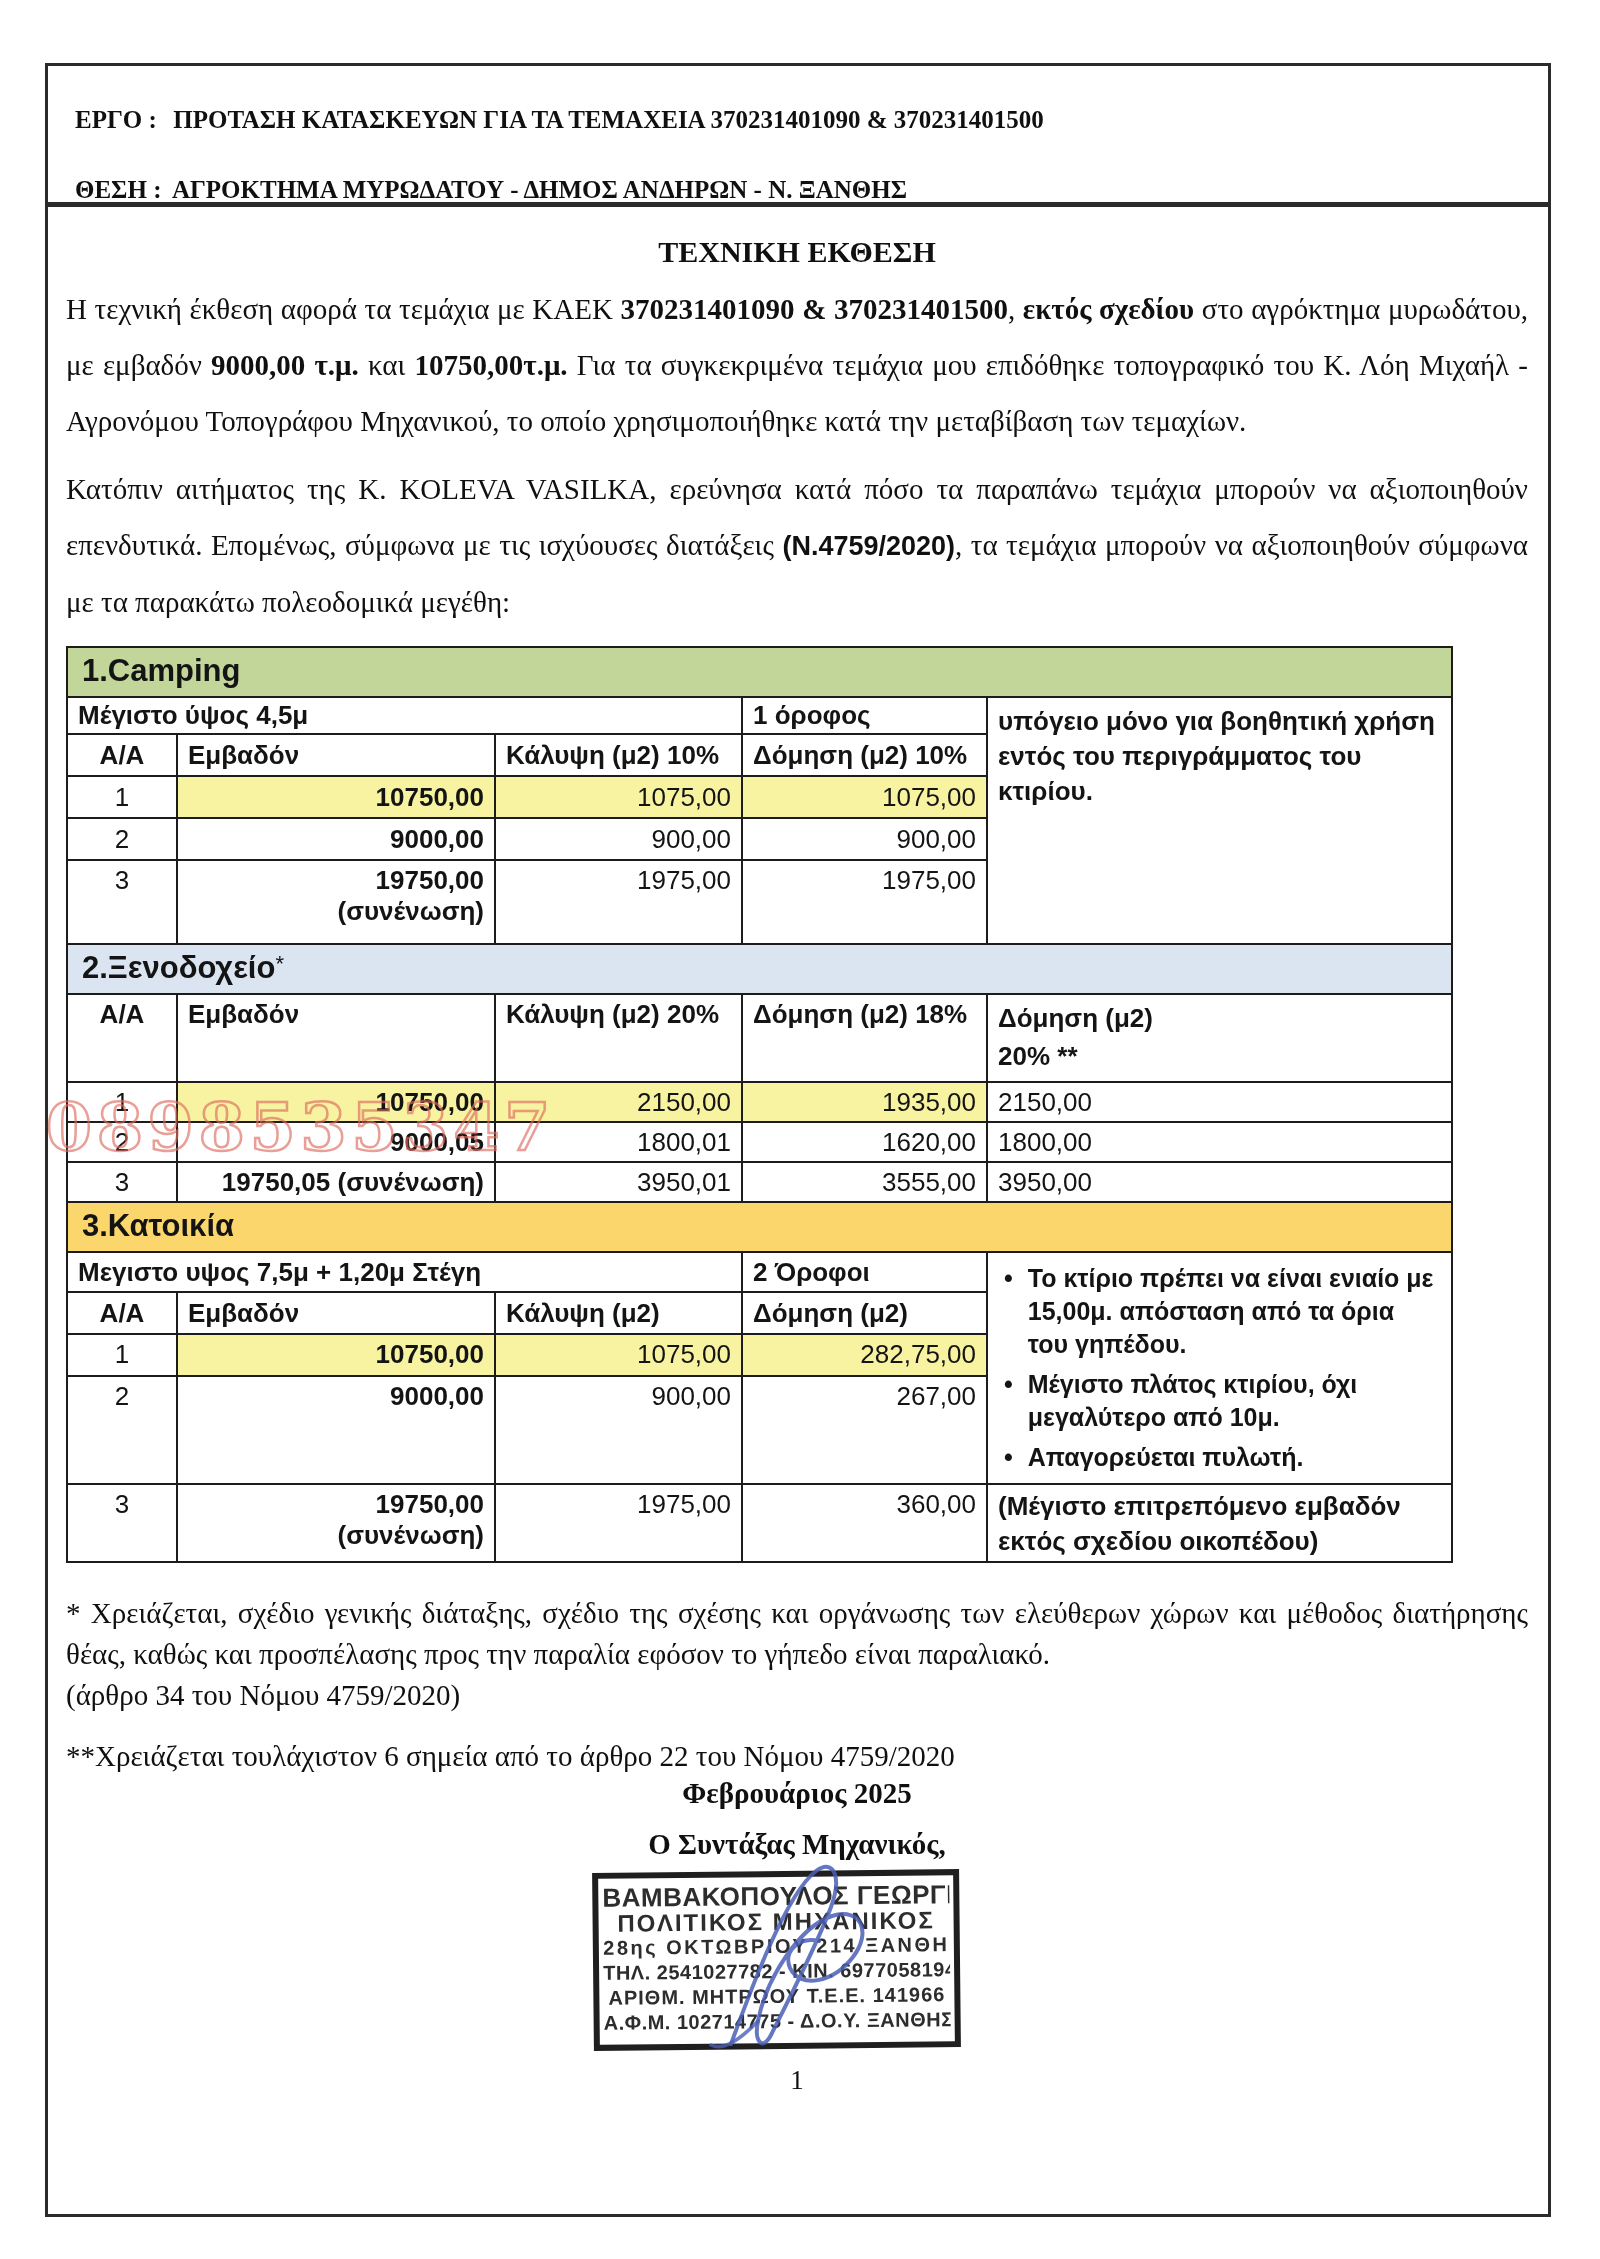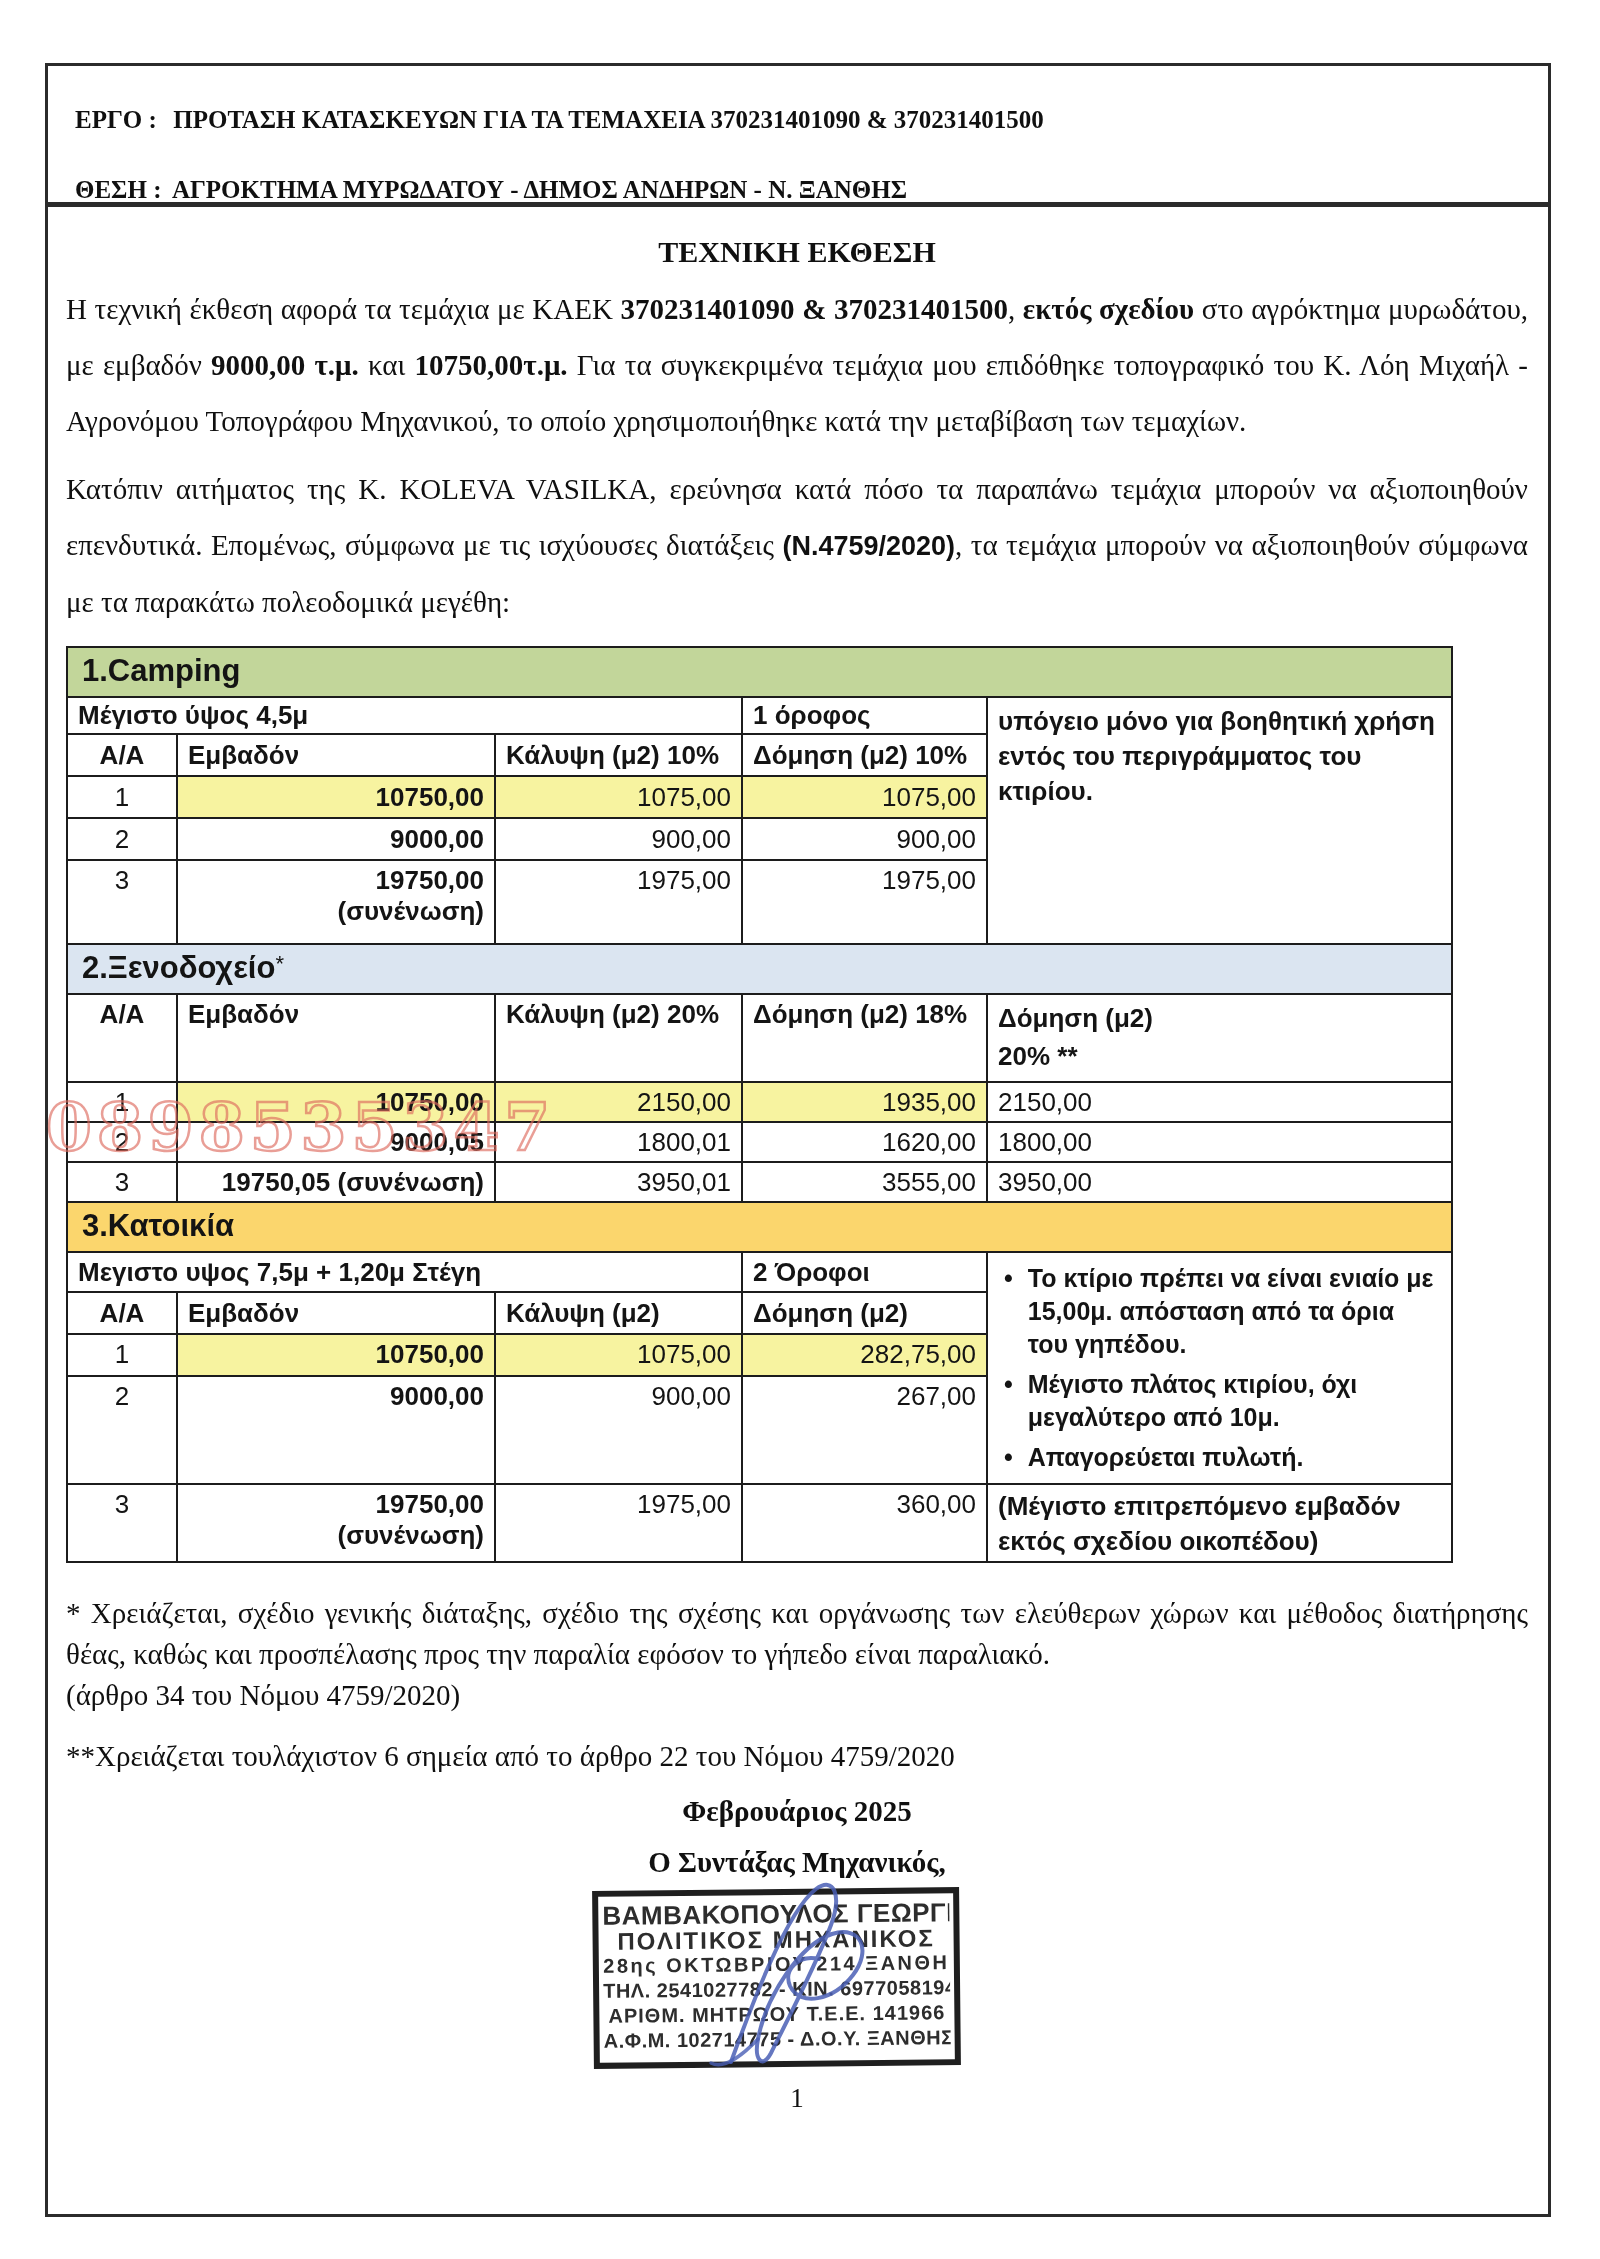--- a/index.html
+++ b/index.html
@@ -37,21 +37,21 @@
   td.hl{background:var(--highlight);}
   td.vtop{vertical-align:top;padding-top:4px;}
   td.note-cell{vertical-align:top;font-weight:bold;line-height:35px;padding-top:6px;}
   .bullet-row{display:flex;gap:15px;font-weight:bold;line-height:33px;margin:3px 0 7px 6px;font-size:25px;}
   .blt{flex:0 0 auto;}
   td.note-bottom{font-weight:bold;line-height:35px;vertical-align:top;padding-top:4px;}
 
   .fn{font-size:29px;line-height:41px;text-align:justify;margin:30px 0 0 0;}
   .fn2{margin-top:20px;}
   .center-b{text-align:center;font-weight:bold;font-size:29px;}
-  .date-line{margin:18px 0 0 0;}
+  .date-line{margin:0 0 0 0;}
   .signoff-line{margin:18px 0 0 0;}
 
   .stamp-wrap{position:relative;width:367px;margin:10px 0 0 527px;}
   .stamp{border:6px solid #1f1f1f;padding:7px 4px 9px;text-align:center;transform:rotate(-0.6deg);
          font-family:"Liberation Sans",sans-serif;font-weight:bold;color:#2d2d2d;background:#fff;}
   .stamp div{line-height:25px;white-space:nowrap;overflow:hidden;}
   .stamp .l1{font-size:26px;letter-spacing:0.5px;}
   .stamp .l2{font-size:24px;letter-spacing:2px;}
   .stamp .l3{font-size:20px;letter-spacing:2.5px;}
   .stamp .l4{font-size:20px;letter-spacing:0.5px;}

